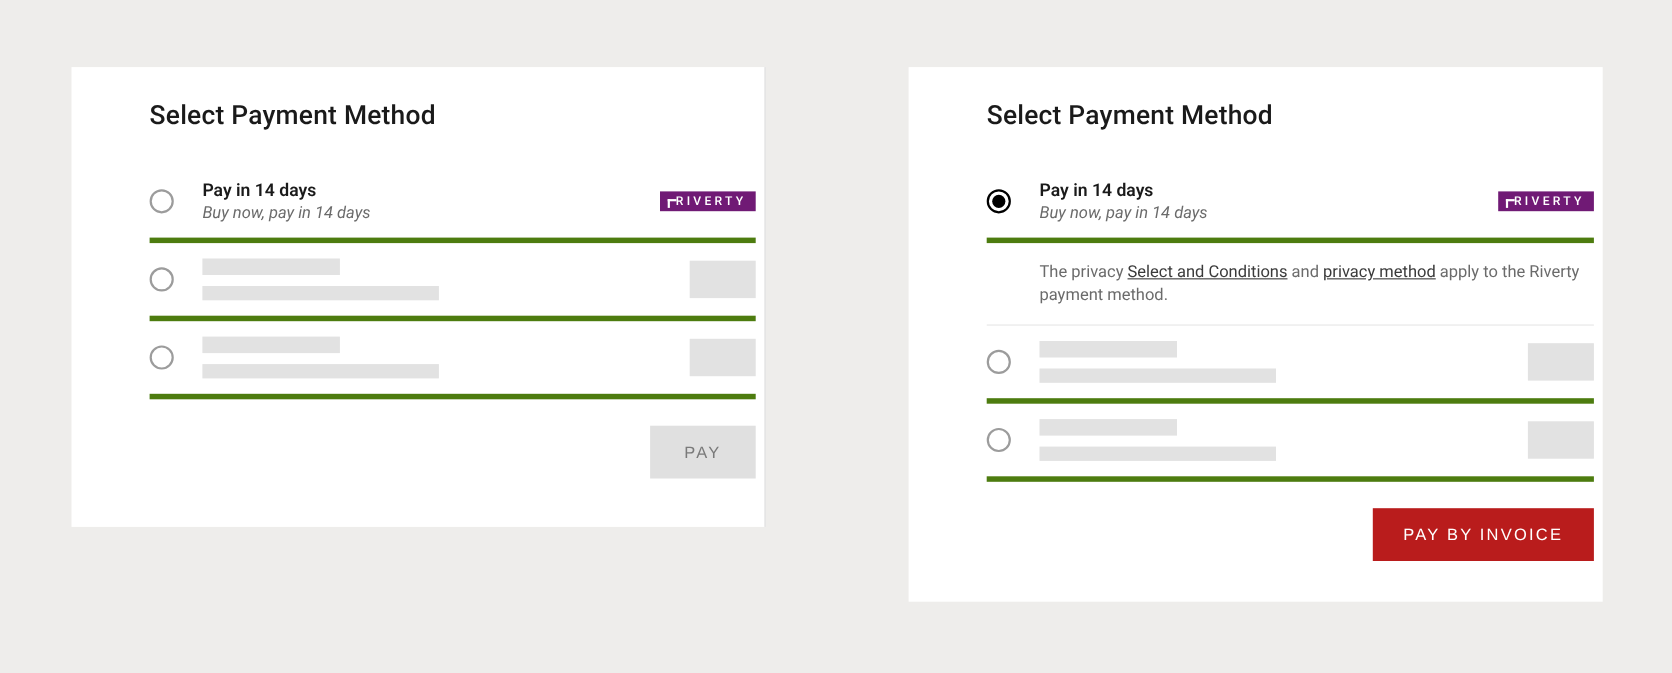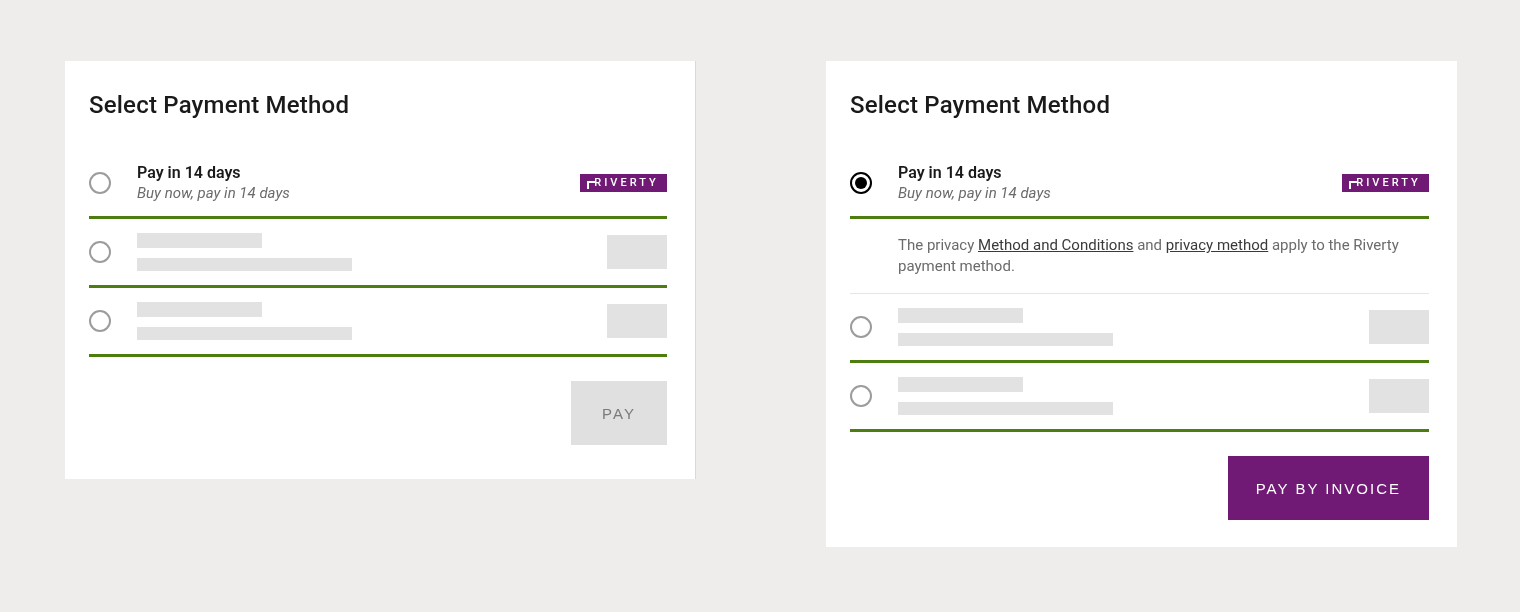--- a/index.html
+++ b/index.html
@@ -21,34 +21,35 @@
     height: 418px;
     border-right: 1px solid #d9d9d9;
   }
   .panel-right {
     left: 826px;
     top: 61px;
     width: 631px;
     height: 486px;
   }
   .panel-inner {
-    padding: 30px 28px 24px 24px;
+    padding: 30px 8px 24px 24px;
+    margin-left: 47px;
   }
   .panel-title {
     font-size: 24px;
     font-weight: 500;
     color: #1a1a1a;
     margin-bottom: 30px;
     letter-spacing: 0.2px;
   }
   .option-row {
     display: flex;
     align-items: center;
     padding: 14px 0 14px 0;
-    border-bottom: 3px solid #4d7c0f;
+    border-bottom: 5px solid #4d7c0f;
   }
   .option-row.last { }
   .radio {
     width: 22px;
     height: 22px;
     border: 2px solid #9c9c9c;
     border-radius: 50%;
     flex: 0 0 22px;
     margin-right: 26px;
     position: relative;
@@ -130,37 +131,37 @@
     text-decoration: underline;
     cursor: pointer;
   }
   .footer-row {
     display: flex;
     justify-content: flex-end;
     padding-top: 24px;
   }
   .btn {
     min-width: 96px;
-    height: 64px;
+    height: 48px;
     padding: 0 28px;
     display: inline-flex;
     align-items: center;
     justify-content: center;
     font-size: 15px;
     letter-spacing: 2px;
     border: none;
     cursor: pointer;
   }
   .btn-disabled {
     background: #e0e0e0;
     color: #7a7a7a;
     cursor: default;
   }
   .btn-primary {
-    background: #701a75;
+    background: #b91c1c;
     color: #ffffff;
   }
 </style>
 </head>
 <body>
 
 <div class="panel panel-left">
   <div class="panel-inner">
     <h2 class="panel-title">Select Payment Method</h2>
 
@@ -210,21 +211,21 @@
         <div class="option-title">Pay in 14 days</div>
         <div class="option-sub">Buy now, pay in 14 days</div>
       </div>
       <div class="badge">
         <span class="badge-corner"></span>
         <span style="padding-left:6px;">RIVERTY</span>
       </div>
     </div>
 
     <div class="expanded-text">
-      <span>The privacy </span><a>Method and Conditions</a><span> and </span><a>privacy method</a><span> apply to the Riverty payment method.</span>
+      <span>The privacy </span><a>Select and Conditions</a><span> and </span><a>privacy method</a><span> apply to the Riverty payment method.</span>
     </div>
 
     <div class="option-row">
       <span class="radio"></span>
       <div class="option-text">
         <div class="skel-title"></div>
         <div class="skel-sub"></div>
       </div>
       <div class="placeholder-badge"></div>
     </div>

